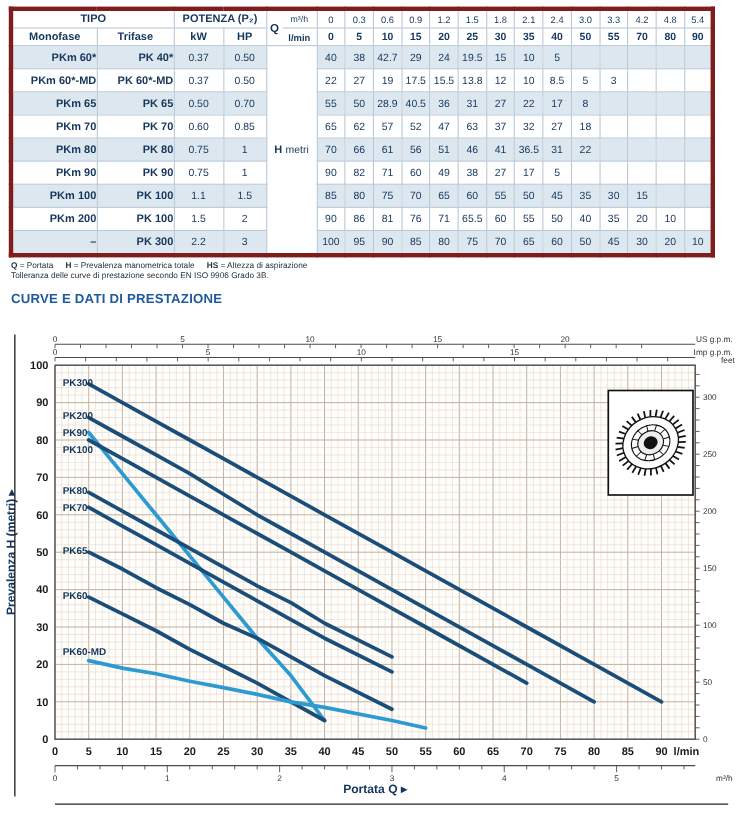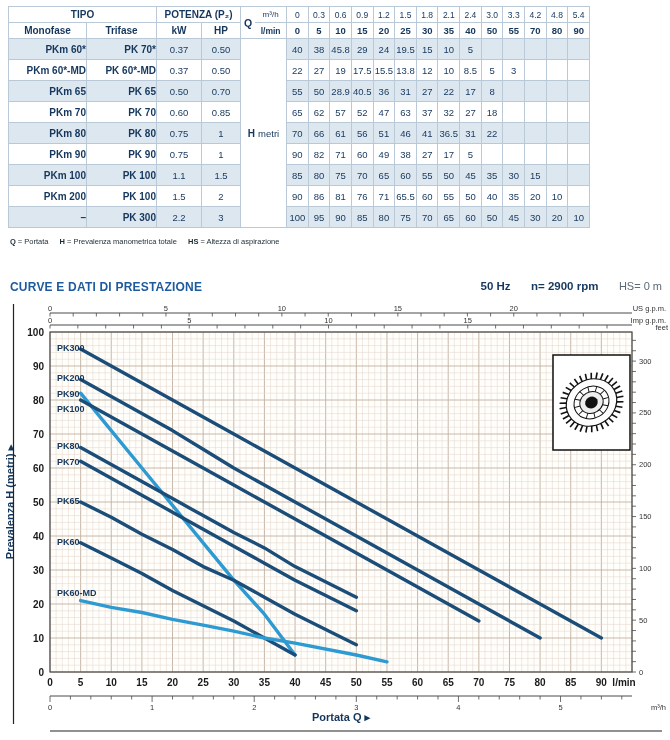--- a/index.html
+++ b/index.html
@@ -1,21 +1,21 @@
 <!DOCTYPE html>
 <html><head>
 <meta charset="utf-8">
 <style>
   html,body{margin:0;padding:0;}
   body{font-family:"Liberation Sans",sans-serif;background:#fff;}
   .page{position:relative;width:670px;height:740px;background:#fff;overflow:hidden;}
 
   
-  .perf-table{position:absolute;left:8px;top:6px;width:582px;border-collapse:collapse;
-    table-layout:fixed;color:#14365c;border:1px solid #7f1d1d;}
+  .perf-table{position:absolute;left:8px;top:6px;width:642px;border-collapse:collapse;
+    table-layout:fixed;color:#14365c;border:4px solid #7f1d1d;}
   .perf-table th,.perf-table td{border:1px solid #b9c9d7;text-align:center;padding:0;
     white-space:nowrap;overflow:hidden;}
   .perf-table thead th{height:15px;font-size:10px;font-weight:bold;}
   .perf-table tbody td{height:20px;font-size:9.5px;}
   .perf-table td.model{font-weight:bold;font-size:10px;text-align:right;padding-left:5px;}
   .perf-table tr.alt td{background:#dde7f0;}
   .perf-table th.small{font-size:8.5px;font-weight:normal;}
   .perf-table th.bold-num{font-size:9.5px;font-weight:bold;}
   .qwrap{display:flex;align-items:stretch;height:100%;}
   .qlabel{font-weight:bold;font-size:10.5px;display:flex;align-items:center;padding:0 3px;}
@@ -26,22 +26,22 @@
   .hcell{font-size:8.5px;background:#fff !important;margin-top:16px;}
   .hcell b{font-size:10px;margin-right:3px;}
 
   
   .footnote{position:absolute;top:237px;left:10px;right:4px;font-size:7.5px;color:#1c2b36;
     display:flex;justify-content:space-between;flex-direction:column;}
   .footnote b{margin-right:2px;}
   .footnote .def{margin-right:9px;}
 
   
-  .section-head{position:absolute;top:276px;left:10px;right:8px;display:flex;
-    justify-content:space-between;align-items:flex-end;}
+  .section-head{position:absolute;top:264px;left:10px;right:8px;display:flex;
+    justify-content:space-between;align-items:flex-start;}
   .sec-title{color:#1d5a9e;font-weight:bold;font-size:12px;letter-spacing:.2px;}
   .sec-right .m{font-weight:bold;color:#16385e;font-size:11.5px;margin-left:16px;}
   .sec-right .hs{color:#5a6a76;font-weight:normal;font-size:11px;margin-left:16px;}
 
   
   .chart-svg{position:absolute;left:0;top:294px;width:670px;height:446px;}
   .chart-svg text{font-family:"Liberation Sans",sans-serif;}
   .axis-big{font-size:10px;font-weight:bold;fill:#1a1a1a;}
   .axis-sm{font-size:7.5px;fill:#333;}
   .axis-title{font-size:11px;font-weight:bold;fill:#14365c;}
@@ -105,27 +105,27 @@
           <th class="bold-num">50</th>
           <th class="bold-num">55</th>
           <th class="bold-num">70</th>
           <th class="bold-num">80</th>
           <th class="bold-num">90</th>
         </tr>
     </thead>
     <tbody>
         <tr class="alt">
           <td class="model">PKm 60*</td>
-          <td class="model">PK 70*</td>
+          <td class="model">PK 40*</td>
           <td class="num">0.37</td>
           <td class="num">0.50</td>
           <td class="hcell" rowspan="9"><b>H</b>metri</td>
           <td class="num">40</td>
           <td class="num">38</td>
-          <td class="num">45.8</td>
+          <td class="num">42.7</td>
           <td class="num">29</td>
           <td class="num">24</td>
           <td class="num">19.5</td>
           <td class="num">15</td>
           <td class="num">10</td>
           <td class="num">5</td>
           <td class="num"></td>
           <td class="num"></td>
           <td class="num"></td>
           <td class="num"></td>
@@ -293,29 +293,25 @@
         </tr>
       </tbody>
   </table>
 
   <div class="footnote">
     <span>
       <b>Q</b><span class="def">= Portata</span>
       <b>H</b><span class="def">= Prevalenza manometrica totale</span>
       <b>HS</b><span class="def">= Altezza di aspirazione</span>
     </span>
+    <span>Tolleranza delle curve di prestazione secondo EN ISO 9906 Grado 3B.</span>
   </div>
 
   <div class="section-head">
     <span class="sec-title">CURVE E DATI DI PRESTAZIONE</span>
-    <span class="sec-right">
-      <span class="m">50 Hz</span>
-      <span class="m">n= 2900 rpm</span>
-      <span class="hs">HS= 0 m</span>
-    </span>
   </div>
 
   <svg class="chart-svg" viewBox="0 0 670 446">
       <rect x="50" y="38" width="582" height="340" fill="#fffefb"></rect>
       <g>
         <line x1="50" y1="38" x2="50" y2="378" stroke="#c2b09f" stroke-width="0.9"></line>
         <line x1="56.126315789473686" y1="38" x2="56.126315789473686" y2="378" stroke="#e0d5c9" stroke-width="0.5"></line>
         <line x1="62.25263157894737" y1="38" x2="62.25263157894737" y2="378" stroke="#e0d5c9" stroke-width="0.5"></line>
         <line x1="68.37894736842105" y1="38" x2="68.37894736842105" y2="378" stroke="#e0d5c9" stroke-width="0.5"></line>
         <line x1="74.50526315789475" y1="38" x2="74.50526315789475" y2="378" stroke="#e0d5c9" stroke-width="0.5"></line>

